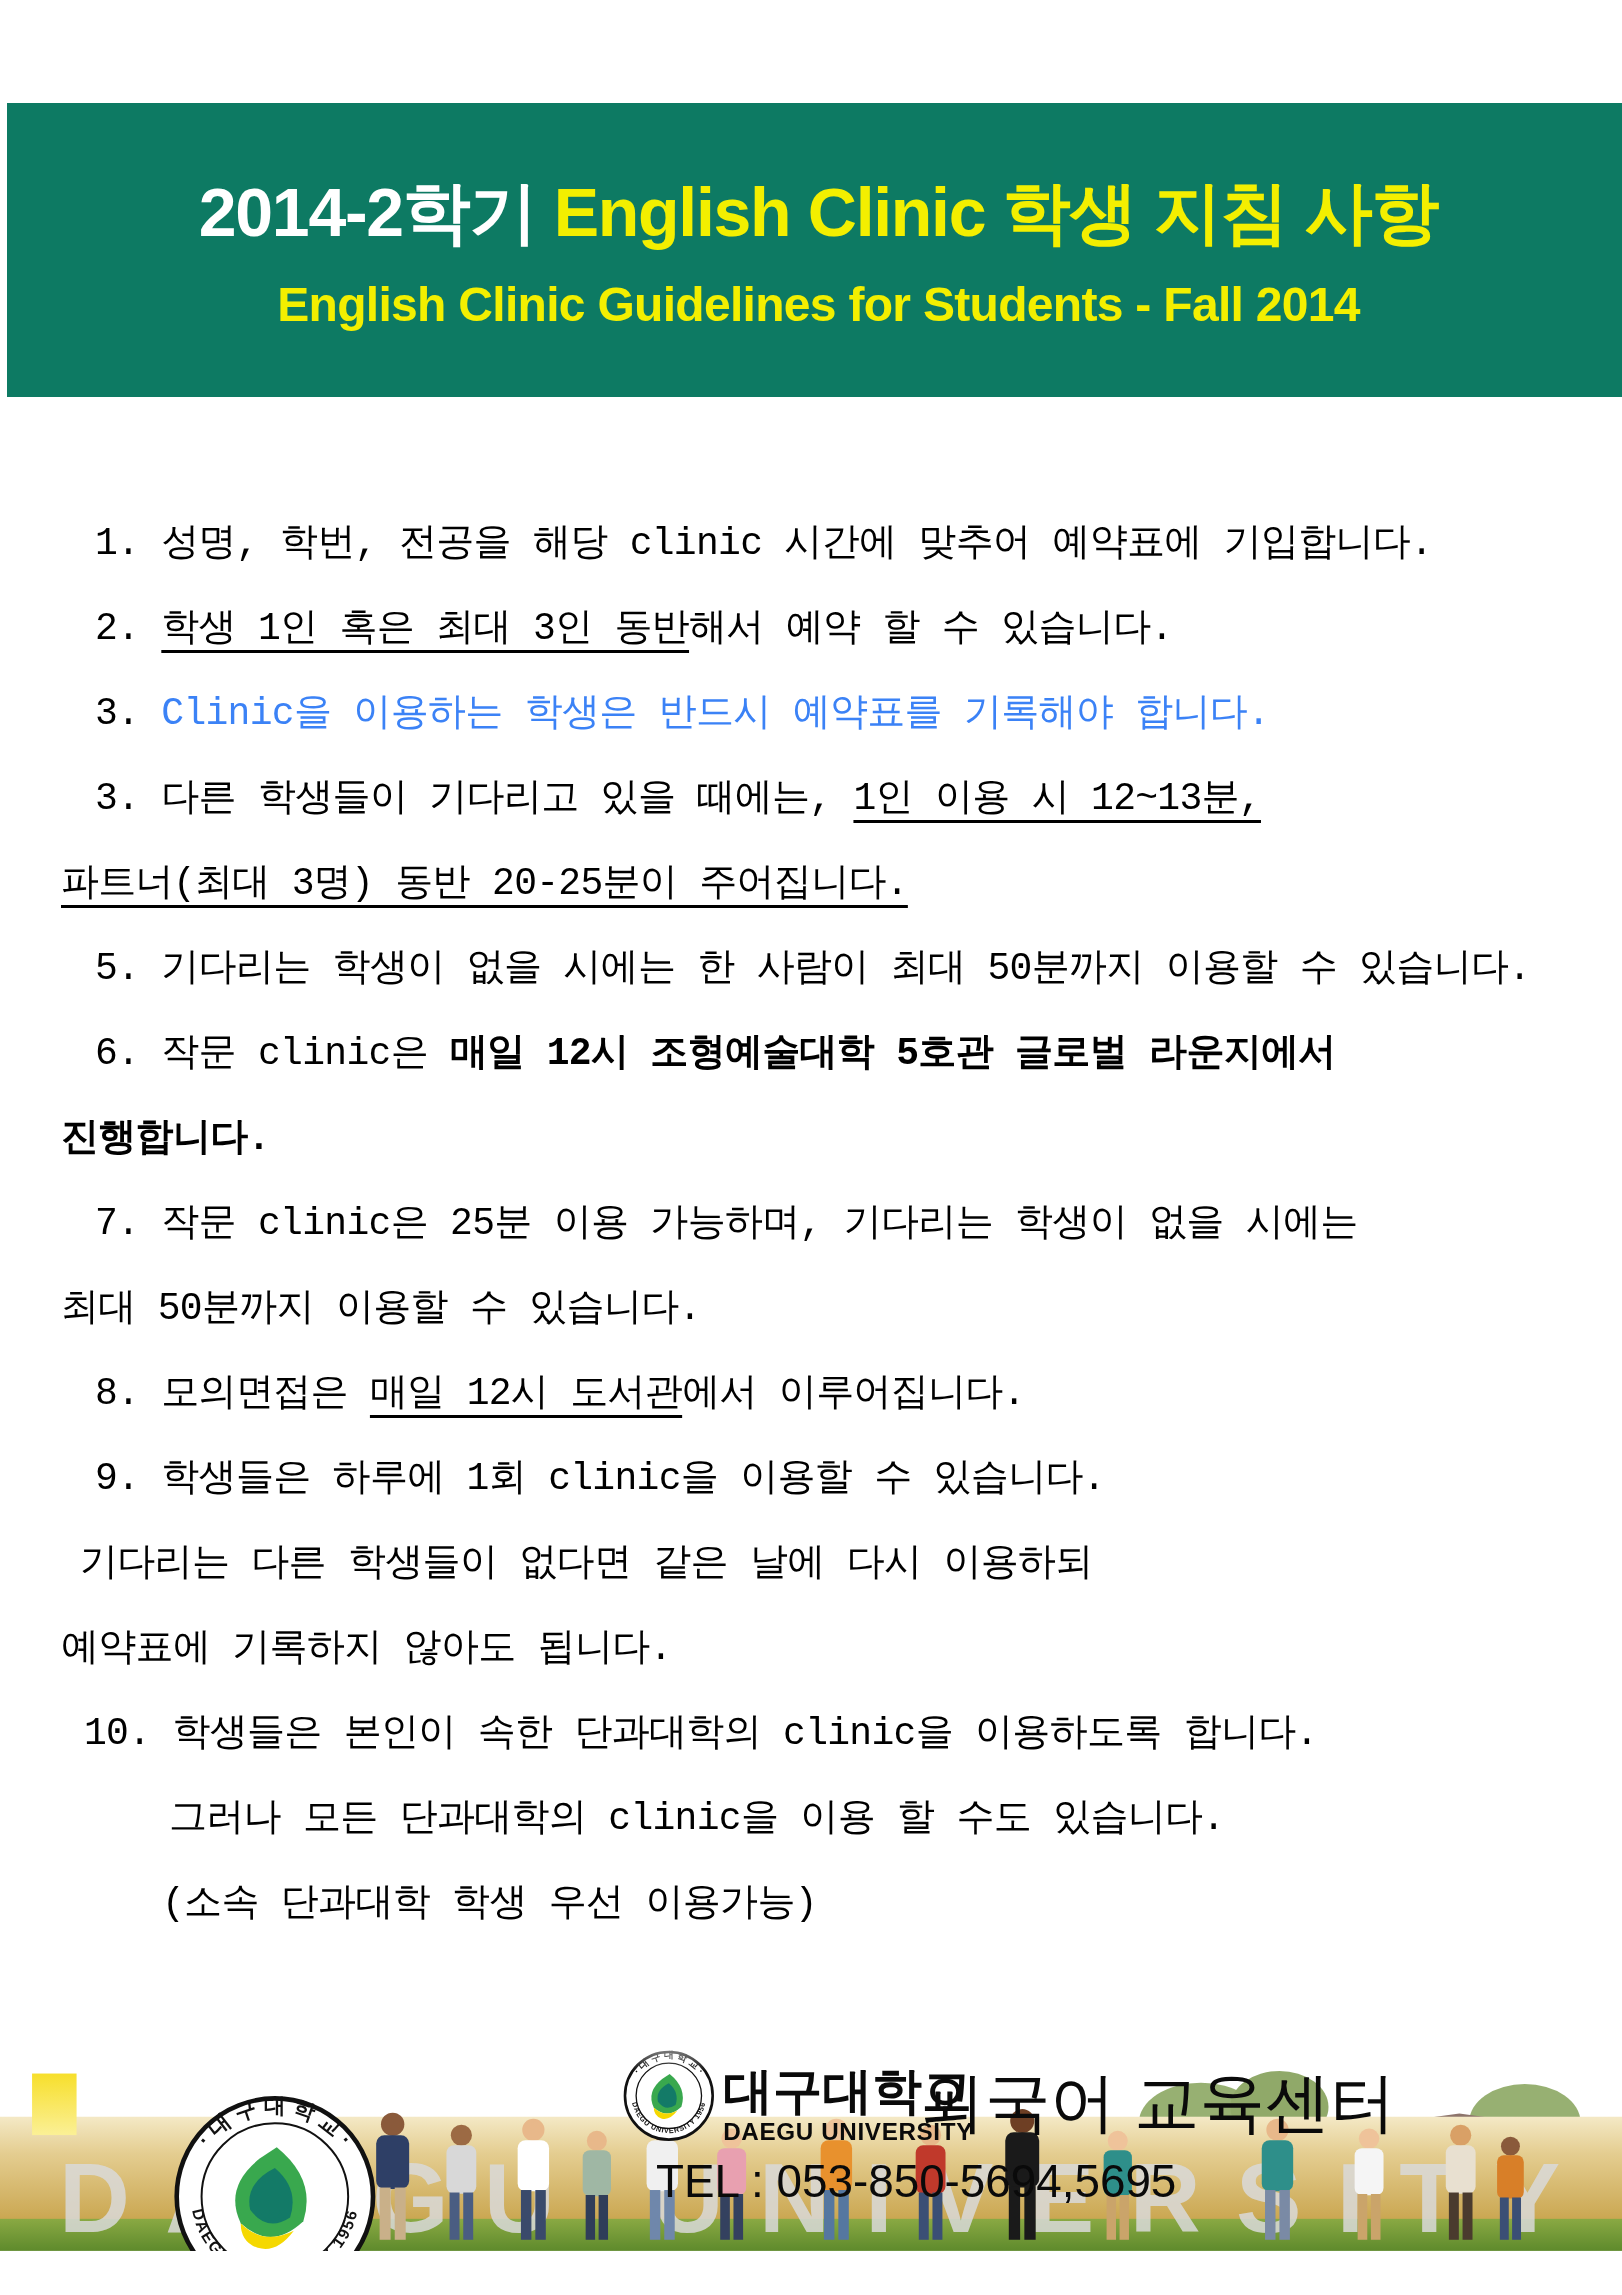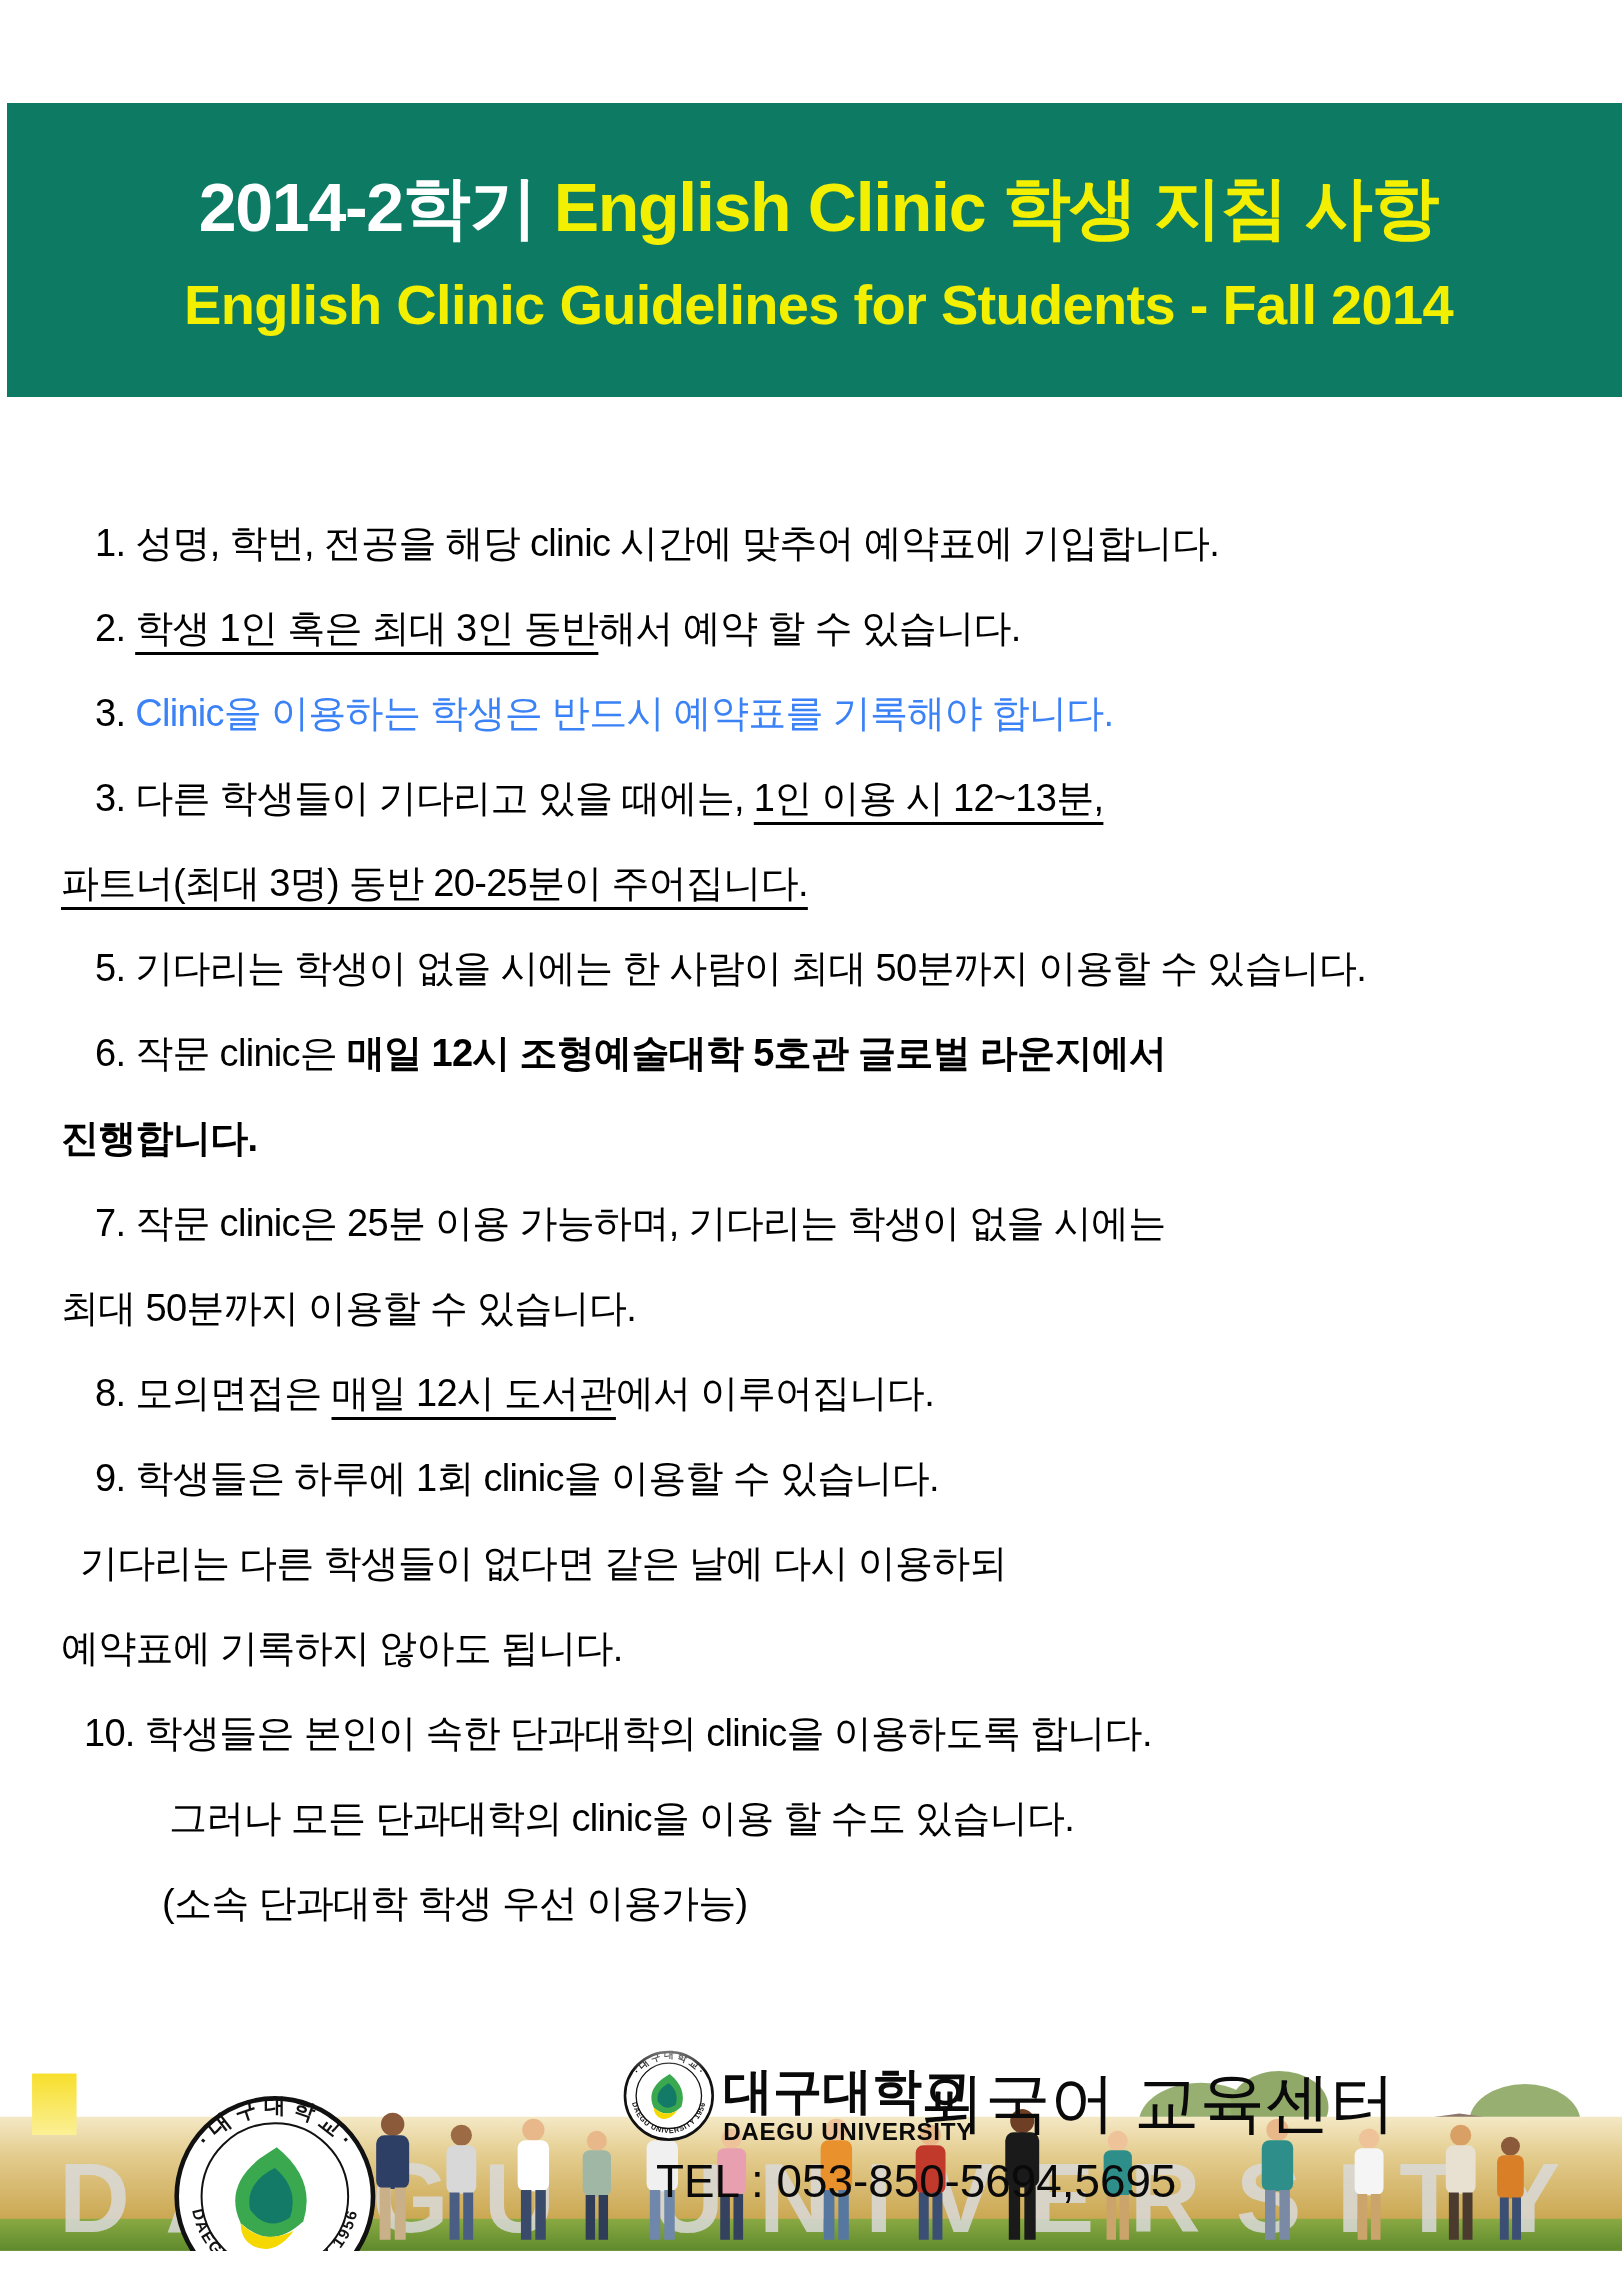--- a/index.html
+++ b/index.html
@@ -14,24 +14,24 @@
   
   .banner{
     position:absolute;top:103px;left:7px;width:1623px;height:294px;
     background:#0d7a63;
     display:flex;flex-direction:column;align-items:center;justify-content:center;
     gap:18.3px;
   }
   .banner .l1{font-size:68px;font-weight:bold;letter-spacing:-1.3px;white-space:nowrap;}
   .banner .l1 .white{color:#ffffff;}
   .banner .l1 .yellow{color:#f3ef00;}
-  .banner .l2{font-size:56px;font-weight:bold;color:#f3ef00;letter-spacing:-0.7px;white-space:nowrap;}
+  .banner .l2{font-size:48px;font-weight:bold;color:#f3ef00;letter-spacing:-0.7px;white-space:nowrap;}
   
   .gl{
-    position:absolute;top:501px;left:0;width:1480px;
+    position:absolute;top:501px;left:0;width:1480px;font-family:Liberation Mono, monospace;
   }
   .gl-line{
     height:85px;line-height:85px;
     font-size:38px;letter-spacing:-0.7px;white-space:nowrap;
   }
   .pl-num {padding-left:95px;}
   .pl-num10{padding-left:84px;}
   .pl-cont {padding-left:61px;}
   .pl-cont9 {padding-left:80px;}
   .pl-cont10b{padding-left:169px;}

